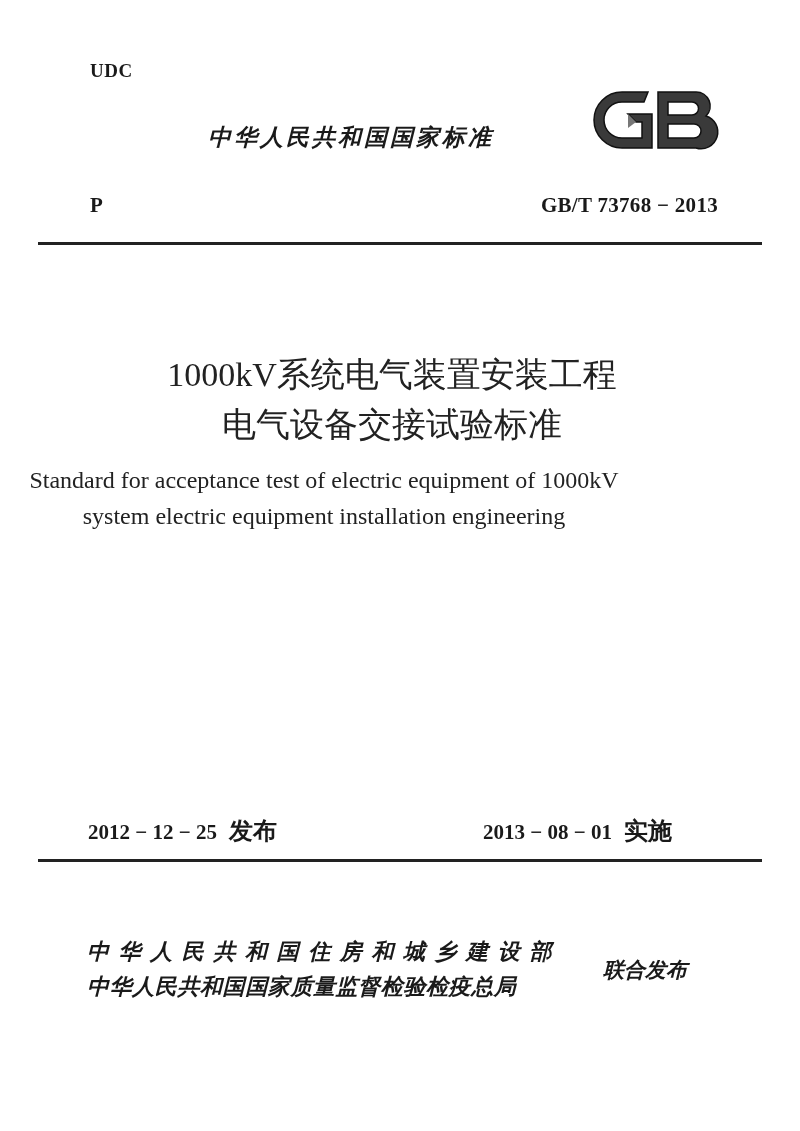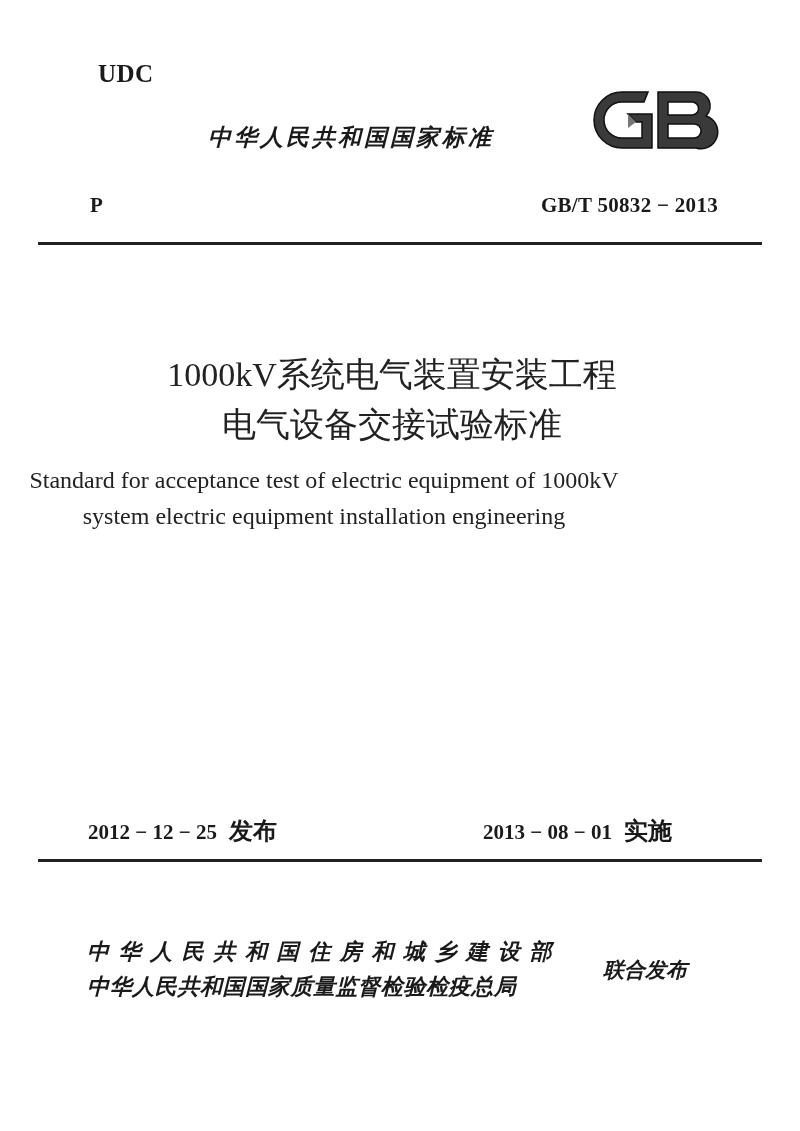--- a/index.html
+++ b/index.html
@@ -8,21 +8,21 @@
       background: #ffffff;
       position: relative;
       overflow: hidden;
       color: #1a1a1a;
     }
     .abs { position: absolute; }
     .serif-bold { font-family: "Liberation Serif", "DejaVu Serif", serif; font-weight: bold; }
     .serif { font-family: "Liberation Serif", "DejaVu Serif", serif; }
     .sans { font-family: "DejaVu Sans", "Liberation Sans", sans-serif; font-style: italic; }
 
-    #udc { left: 90px; top: 60px; font-size: 25px; letter-spacing: 0.5px; margin-left: 8px; }
+    #udc { left: 90px; top: 60px; font-size: 19px; letter-spacing: 0.5px; }
     #national-std { left: 208px; top: 122px; font-size: 23px; letter-spacing: 3px; font-weight: bold; }
     #gb-logo { left: 592px; top: 88px; width: 128px; height: 64px; }
     #cls-p { left: 90px; top: 193px; font-size: 21px; }
     #std-code { right: 82px; top: 193px; font-size: 21px; letter-spacing: 0.3px; }
 
     .rule { position: absolute; left: 38px; width: 724px; height: 3px; background: #222; }
     #rule-top { top: 242px; }
     #rule-bottom { top: 859px; }
 
     #title-cn { left: 0; width: 784px; top: 350px; text-align: center; font-size: 34px; line-height: 50px; color: #222; }
@@ -51,21 +51,21 @@
 
     <rect x="62" y="2" width="2" height="60" fill="#fff"></rect>
 
     <path d="M66 4 H104 A14 14 0 0 1 114 28 A16 16 0 0 1 104 60 H66 Z
              M76 14 V27 H100 A6.5 6.5 0 0 0 100 14 Z
              M76 36 V50 H102 A7 7 0 0 0 102 36 Z" fill="#3a3a3a" fill-rule="evenodd" stroke="#111" stroke-width="1.5"></path>
   </svg>
 </div>
 
 <div class="abs serif-bold" id="cls-p">P</div>
-<div class="abs serif-bold" id="std-code">GB/T 50832 − 2013</div>
+<div class="abs serif-bold" id="std-code">GB/T 73768 − 2013</div>
 
 <div class="rule" id="rule-top"></div>
 
 <div class="abs serif" id="title-cn">
   <div>1000kV系统电气装置安装工程</div>
   <div>电气设备交接试验标准</div>
 </div>
 
 <div class="abs serif" id="title-en">
   <div>Standard for acceptance test of electric equipment of 1000kV</div>

